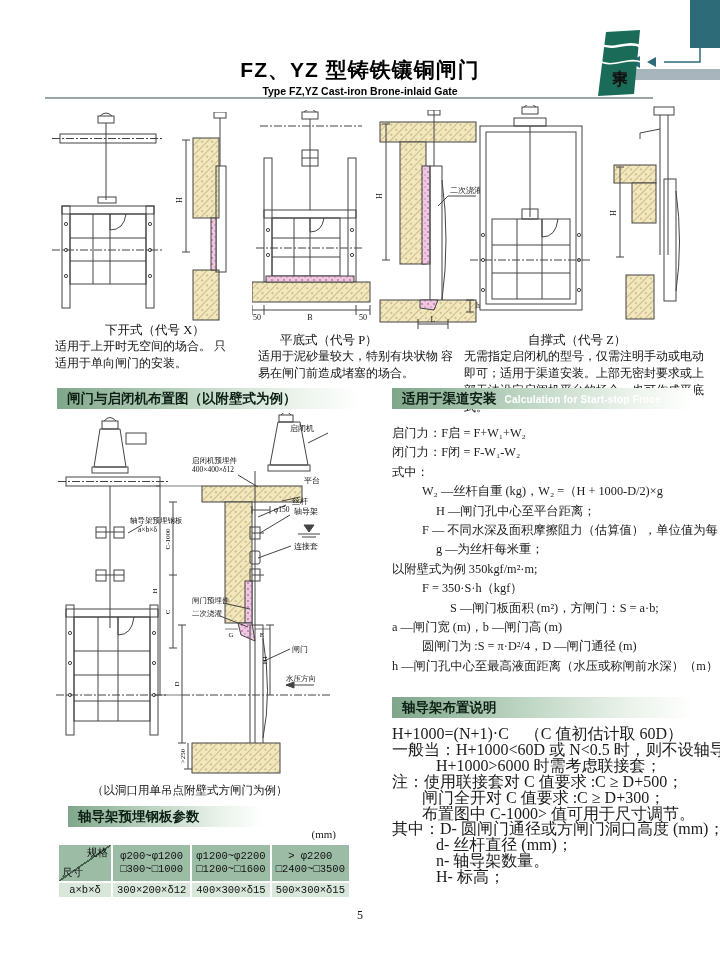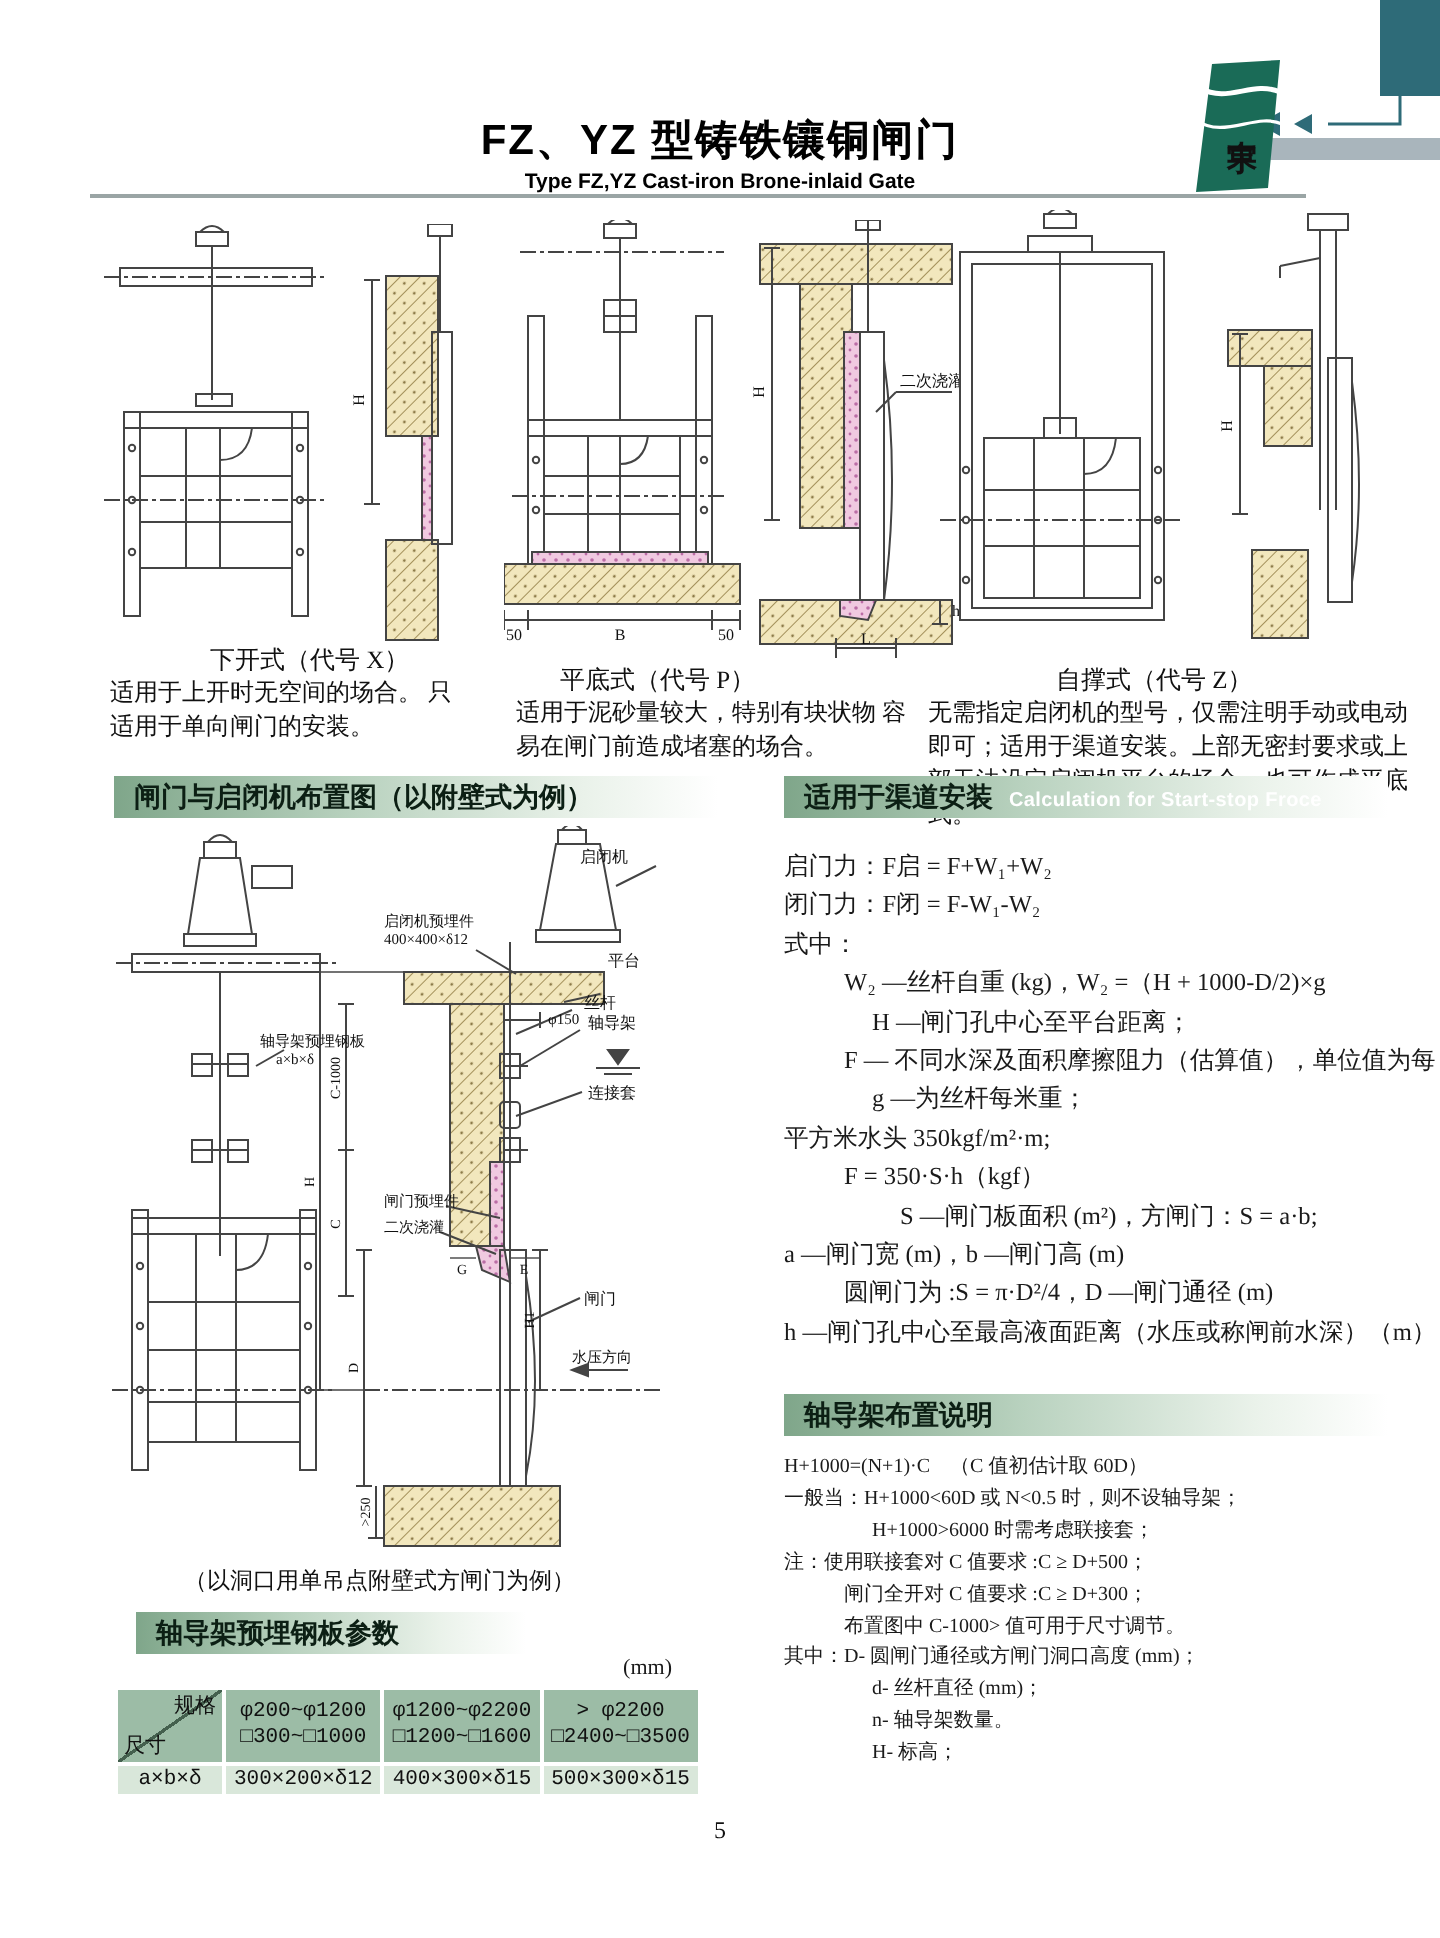--- a/index.html
+++ b/index.html
@@ -25,21 +25,21 @@
           font-size:13.5px;color:#0c1f14;white-space:nowrap;}
   .secbar .en{font-size:10px;color:#ffffff;font-weight:bold;margin-left:8px;letter-spacing:.2px;}
 
   
   .fig-caption{position:absolute;font-size:12.5px;color:#111;}
   .fig-desc{position:absolute;font-size:12px;line-height:17px;color:#111;}
 
   
   .calc-block{position:absolute;left:392px;top:424px;width:318px;font-size:12.3px;}
   .calc-line{line-height:19.4px;white-space:nowrap;}
-  .guide-block{position:absolute;left:392px;top:726px;width:318px;font-size:10px;}
+  .guide-block{position:absolute;left:392px;top:726px;width:318px;font-size:16px;}
   .guide-line{line-height:15.9px;white-space:nowrap;}
   .i0{padding-left:0;} .i2{padding-left:30px;}
   .i3{padding-left:44px;} .i4{padding-left:58px;}
 
   
   .unit-label{position:absolute;left:296px;top:828px;width:40px;font-size:11px;text-align:right;}
   .ptable{position:absolute;left:57px;top:843px;border-collapse:collapse;font-size:10.5px;font-family:Liberation Mono, monospace;}
   .ptable td{border:2px solid #ffffff;text-align:center;padding:1px 4px;color:#101010;}
   .ptable .hd{background:#9cbca6;}
   .ptable .bd{background:#d9e7da;}
@@ -382,21 +382,21 @@
   <div class="cap-center" style="left:92px;top:783px">（以洞口用单吊点附壁式方闸门为例）</div>
 
   <div class="calc-block">
     <div class="calc-line i0">启门力：F启 = F+W₁+W₂</div>
     <div class="calc-line i0">闭门力：F闭 = F-W₁-W₂</div>
     <div class="calc-line i0">式中：</div>
     <div class="calc-line i2">W₂ —丝杆自重 (kg)，W₂ =（H + 1000-D/2)×g</div>
     <div class="calc-line i3">H —闸门孔中心至平台距离；</div>
     <div class="calc-line i2">F — 不同水深及面积摩擦阻力（估算值），单位值为每</div>
     <div class="calc-line i3">g —为丝杆每米重；</div>
-    <div class="calc-line i0">平方米水头 350kgf/m²·m;</div>
+    <div class="calc-line i0">以附壁式为例 350kgf/m²·m;</div>
     <div class="calc-line i2">F = 350·S·h（kgf）</div>
     <div class="calc-line i4">S —闸门板面积 (m²)，方闸门：S = a·b;</div>
     <div class="calc-line i0">a —闸门宽 (m)，b —闸门高 (m)</div>
     <div class="calc-line i2">圆闸门为 :S = π·D²/4，D —闸门通径 (m)</div>
     <div class="calc-line i0">h —闸门孔中心至最高液面距离（水压或称闸前水深）（m）</div>
   </div>
 
   <div class="secbar" style="left:392px;top:697px;width:292px">
     <span>轴导架布置说明</span>
   </div>

